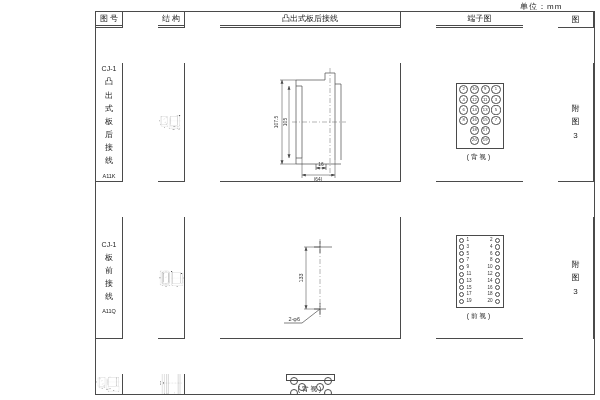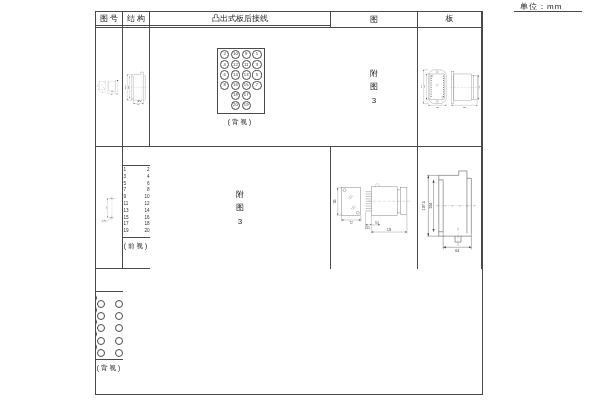--- a/index.html
+++ b/index.html
@@ -1,22 +1,22 @@
 <!DOCTYPE html>
 <html><head>
 <meta charset="utf-8">
 <style>
   html,body{margin:0;padding:0;}
   body{width:600px;height:400px;background:#fff;position:relative;overflow:hidden;
        font-family:"Liberation Sans","DejaVu Sans",sans-serif;color:#222;}
   .unit{position:absolute;top:1px;left:520px;font-size:8px;letter-spacing:1px;}
   .unit-line{position:absolute;top:11px;left:514px;width:68px;height:1px;background:#4a4a4a;}
-  .tbl{position:absolute;left:95px;top:11px;width:388px;height:384px;border:1px solid #4a4a4a;
+  .tbl{position:absolute;left:95px;top:11px;width:500px;height:384px;border:1px solid #4a4a4a;
        box-sizing:border-box;display:grid;grid-template-columns:27px 27px 181px 87px auto;
-       grid-template-rows:16px 119px 122px auto;}
+       grid-template-rows:16px 119px 122px auto;gap:35px;}
   .c{border-right:1px solid #4a4a4a;border-bottom:1px solid #4a4a4a;box-sizing:border-box;
      display:flex;align-items:center;justify-content:center;overflow:hidden;}
   .nr{border-right:none;}
   .nb{border-bottom:none;}
   .th{font-size:8px;border-bottom:3px double #4a4a4a;white-space:nowrap;}
   .sp{letter-spacing:4px;}
   .vchars{width:11px;word-break:break-all;font-size:8px;line-height:1.65;text-align:center;}
   .structcell{flex-direction:column;gap:3px;}
   .model{font-size:7px;white-space:nowrap;}
   .code{font-size:5.5px;white-space:nowrap;margin-top:2px;}
@@ -49,20 +49,21 @@
 </svg>
 
 <div class="unit">单位：mm</div>
 <div class="unit-line"></div>
 
 <div class="tbl">
 
   <div class="c th">图 号</div>
   <div class="c th">结 构</div>
   <div class="c th">凸出式板后接线</div>
+  <div class="c th nr">端子图</div>
 
   <div class="c">
     <div class="vchars">附图3</div>
   </div>
   <div class="c structcell">
     <div class="model">CJ-1</div>
     <div class="vchars">凸出式板后接线</div>
     <div class="code">A11K</div>
   </div>
   <div class="c">
@@ -134,20 +135,25 @@
         <div class="tc" style="left: 13.3px; top: 42.3px; width: 9.2px; height: 9.2px; font-size: 4.2px;">18</div>
         <div class="tc" style="left: 24.1px; top: 42.3px; width: 9.2px; height: 9.2px; font-size: 4.2px;">17</div>
         <div class="tc" style="left: 13.3px; top: 52.5px; width: 9.2px; height: 9.2px; font-size: 4.2px;">20</div>
         <div class="tc" style="left: 24.1px; top: 52.5px; width: 9.2px; height: 9.2px; font-size: 4.2px;">19</div>
       </div>
     <div class="tcap">(背视)</div>
   </div>
 
   <div class="c">
     <div class="vchars">附图3</div>
+  </div>
+  <div class="c structcell">
+    <div class="model">CJ-1</div>
+    <div class="vchars">板前接线</div>
+    <div class="code">A11Q</div>
   </div>
   <div class="c">
     <svg width="179" height="122" viewBox="0 0 179 122">
       <rect class="ln" x="30" y="12" width="50" height="96" rx="17"></rect>
       <circle class="ln" cx="55" cy="18" r="2.8"></circle>
         <circle class="ln" cx="55" cy="102" r="2.8"></circle>
       <rect class="ln" x="34" y="24" width="42" height="72"></rect>
       <circle class="ln" cx="40" cy="30" r="2.6"></circle>
         <circle class="ln" cx="70" cy="90" r="2.6"></circle>
       <line class="dots" x1="37.5" y1="30" x2="37.5" y2="88"></line>

